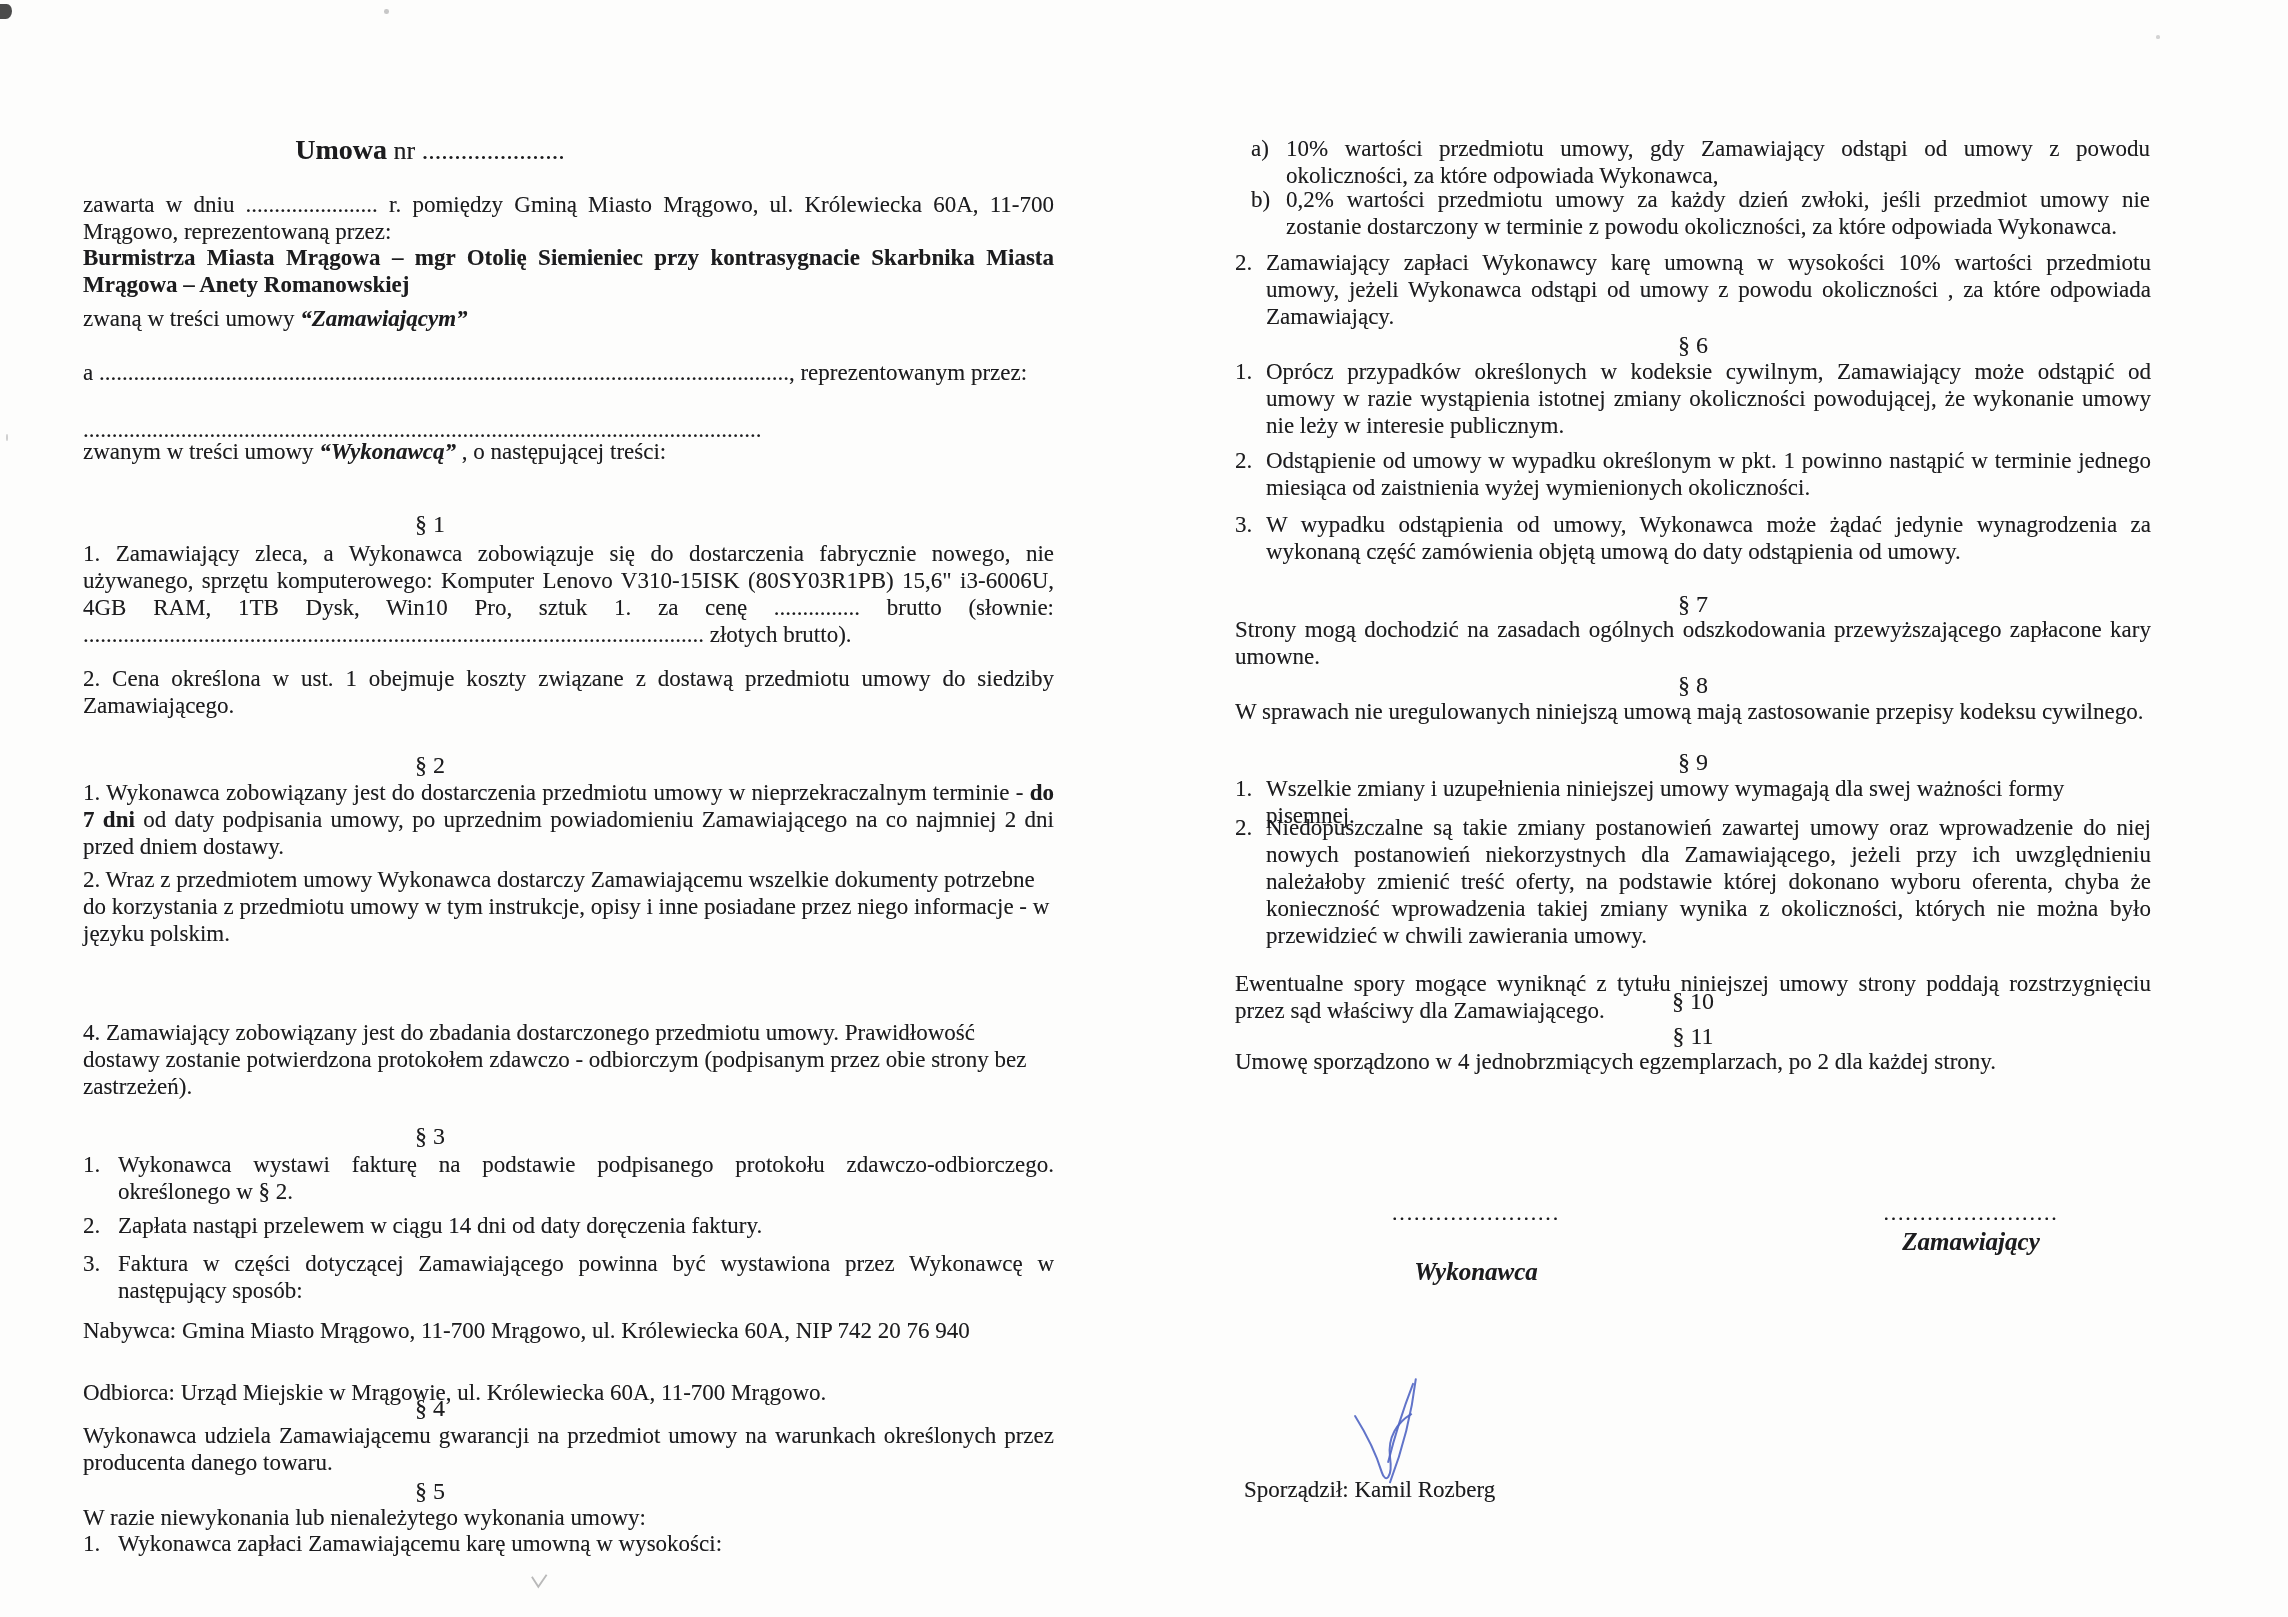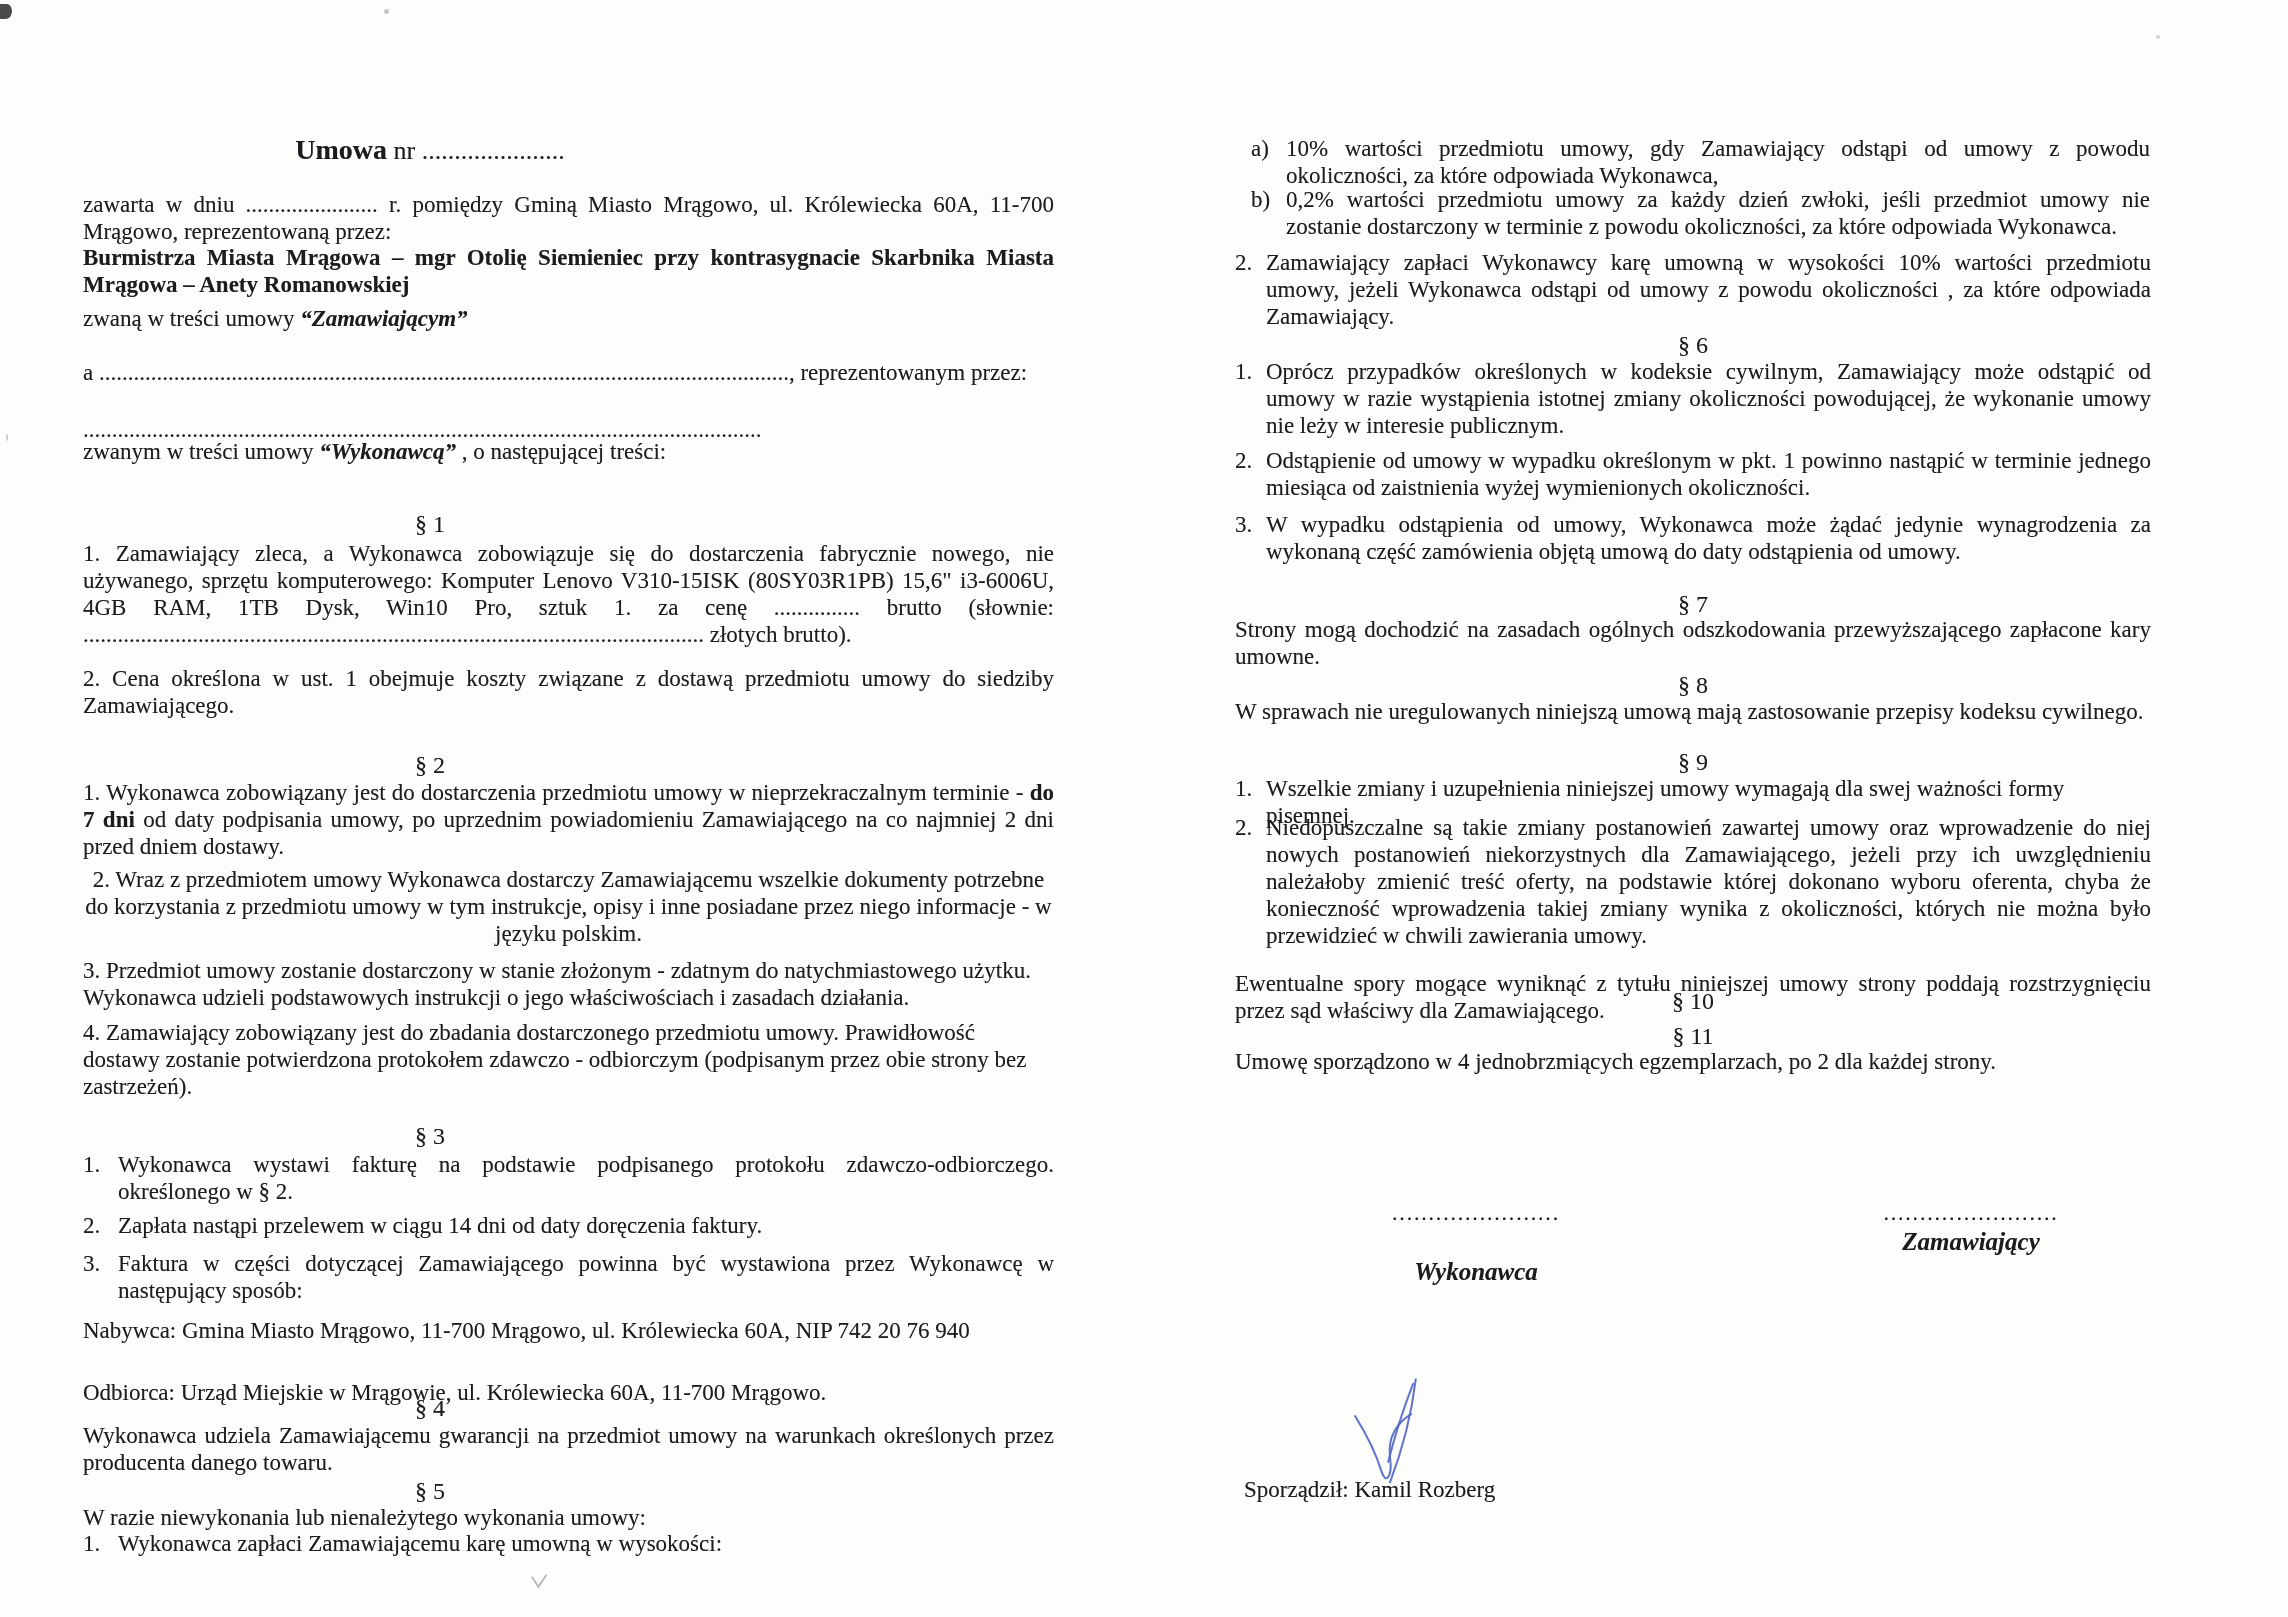--- a/index.html
+++ b/index.html
@@ -53,22 +53,21 @@
   </div>
 
   <div class="t lh" style="top:464px;">§ 1</div>
   <div class="t lcol just" style="top:493px;">1. Zamawiający zleca, a Wykonawca zobowiązuje się do dostarczenia fabrycznie nowego, nie używanego, sprzętu komputerowego: Komputer Lenovo V310-15ISK (80SY03R1PB) 15,6" i3-6006U, 4GB RAM, 1TB Dysk, Win10 Pro, sztuk 1. za cenę ............... brutto (słownie: ............................................................................................................ złotych brutto).</div>
   <div class="t lcol just" style="top:618px;">2. Cena określona w ust. 1 obejmuje koszty związane z dostawą przedmiotu umowy do siedziby Zamawiającego.</div>
 
   <div class="t lh" style="top:705px;">§ 2</div>
   <div class="t lcol just" style="top:732px;">
     <span>1. Wykonawca zobowiązany jest do dostarczenia przedmiotu umowy w nieprzekraczalnym terminie - </span><span class="b">do 7 dni</span><span> od daty podpisania umowy, po uprzednim powiadomieniu Zamawiającego na co najmniej 2 dni przed dniem dostawy.</span>
   </div>
-  <div class="t lcol" style="top:819px;text-align:center;">2. Wraz z przedmiotem umowy Wykonawca dostarczy Zamawiającemu wszelkie dokumenty potrzebne do korzystania z przedmiotu umowy w tym instrukcje, opisy i inne posiadane przez niego informacje - w języku polskim.</div>
-  <div class="t lcol" style="top:910px;">3. Przedmiot umowy zostanie dostarczony w stanie złożonym - zdatnym do natychmiastowego użytku. Wykonawca udzieli podstawowych instrukcji o jego właściwościach i zasadach działania.</div>
+  <div class="t lcol" style="top:819px;">2. Wraz z przedmiotem umowy Wykonawca dostarczy Zamawiającemu wszelkie dokumenty potrzebne do korzystania z przedmiotu umowy w tym instrukcje, opisy i inne posiadane przez niego informacje - w języku polskim.</div>
   <div class="t lcol" style="top:972px;">4. Zamawiający zobowiązany jest do zbadania dostarczonego przedmiotu umowy. Prawidłowość dostawy zostanie potwierdzona protokołem zdawczo - odbiorczym (podpisanym przez obie strony bez zastrzeżeń).</div>
 
   <div class="t lh" style="top:1076px;">§ 3</div>
   <div class="t lcol item" style="top:1104px;">
     <span class="m">1.</span>
     <span class="x just">Wykonawca wystawi fakturę na podstawie podpisanego protokołu zdawczo-odbiorczego. określonego w § 2.</span>
   </div>
   <div class="t lcol item" style="top:1165px;">
     <span class="m">2.</span>
     <span class="x">Zapłata nastąpi przelewem w ciągu 14 dni od daty doręczenia faktury.</span>

